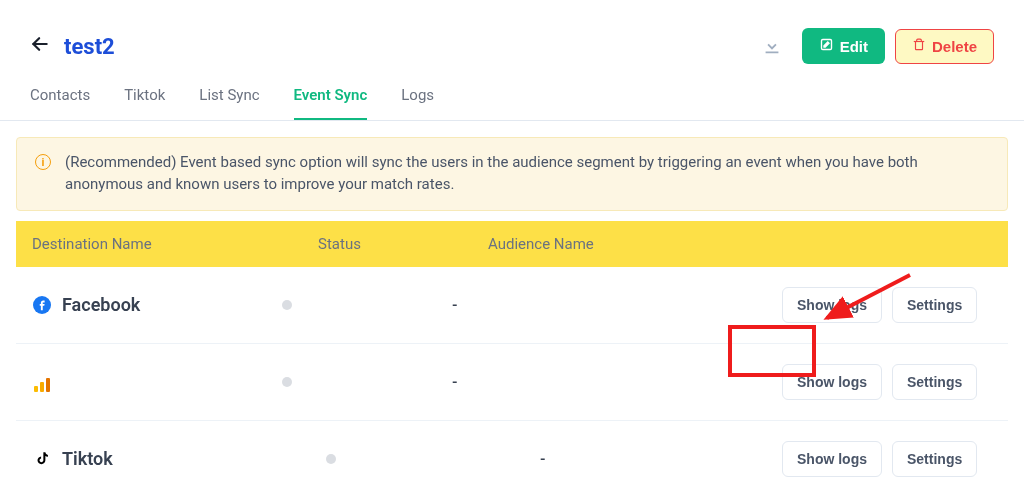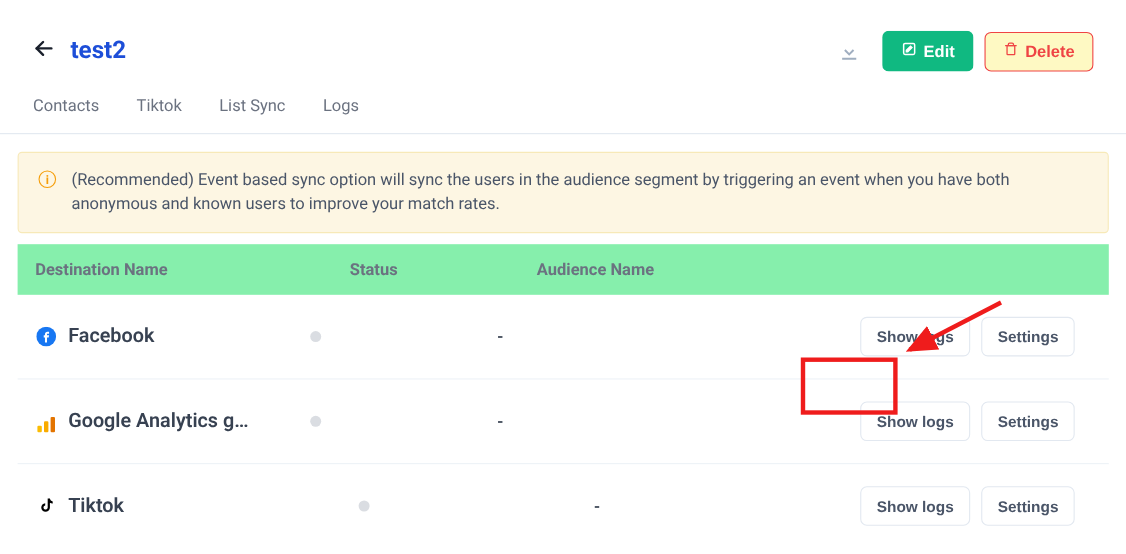--- a/index.html
+++ b/index.html
@@ -102,23 +102,23 @@
     font-size: 15px;
     line-height: 1.45;
     color: #4a5568;
   }
 
   .table {
     margin-top: 10px;
   }
   .thead {
     display:flex;
-    background: #86efac;
+    background: #fde047;
     padding: 14px 16px;
-    font-weight: 700;
+    font-weight: 400;
     color: #6b7280;
     font-size: 15px;
   }
   .col-dest { width: 250px; }
   .col-status { width: 170px; margin-left: 36px; }
   .col-aud { flex: 1; }
   .col-actions { width: 210px; display:flex; gap:10px; justify-content:flex-start;}
 
   .trow {
     display:flex;
@@ -208,20 +208,21 @@
             <rect x="6" y="6" width="12" height="14" rx="1"></rect>
           </svg></span>
       <span>Delete</span>
     </button>
   </div>
 
   <div class="tabs">
     <div class="tab">Contacts</div>
     <div class="tab">Tiktok</div>
     <div class="tab">List Sync</div>
+    <div class="tab active">Event Sync</div>
     <div class="tab">Logs</div>
   </div>
 
   <div class="content">
     <div class="info-banner">
       <div class="info-icon">i</div>
       <div class="info-text">(Recommended) Event based sync option will sync the users in the audience segment by triggering an event when you have both anonymous and known users to improve your match rates.</div>
     </div>
 
     <div class="table">
@@ -252,21 +253,20 @@
         </div>
       </div>
 
       <div class="trow">
         <div class="dest-cell">
           <span class="dest-icon ga-icon">
             <span></span>
               <span></span>
               <span></span>
           </span>
-          <span>Google Analytics g…</span>
         </div>
         <div class="status-cell">
             <div class="status-dot"></div>
           </div>
         <div class="aud-cell">-</div>
         <div class="col-actions">
           <button class="row-btn">Show logs</button>
           <button class="row-btn">Settings</button>
         </div>
       </div>

